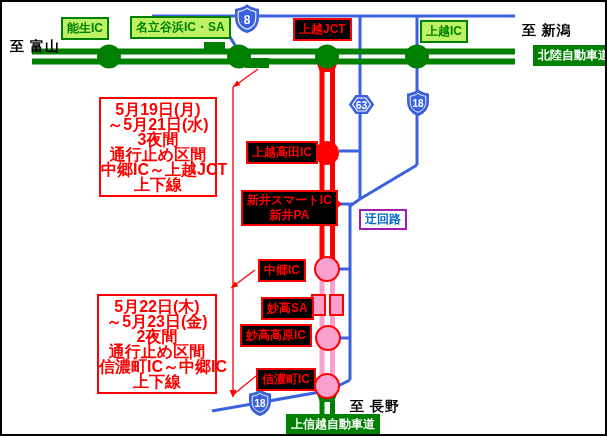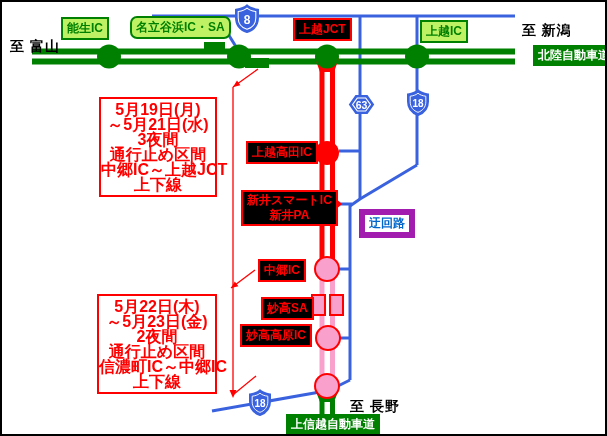--- a/index.html
+++ b/index.html
@@ -9,21 +9,21 @@
     font-family:"Liberation Sans","DejaVu Sans",sans-serif;
   }
   #map{position:absolute;left:0;top:0;}
   .lbl{position:absolute;white-space:nowrap;font-weight:bold;box-sizing:border-box;}
   .dest{color:#000;font-size:14px;letter-spacing:1px;}
   .icbox{background:#bef264;border:2px solid #008000;color:#008000;font-size:12px;padding:1px 4px;text-align:center;}
   .redbox{background:#000000;border:2px solid #f00;color:#f00;font-size:12px;padding:1px 4px;text-align:center;}
   .roadname{background:#008000;color:#fff;font-size:12px;padding:2px 5px;text-align:center;}
   .notice{background:#fff;border:2px solid #f00;color:#f00;font-size:16px;line-height:15px;
           text-align:center;padding:3px 0;}
-  .detourlbl{background:#fff;border:6px solid #a21caf;color:#0066cc;font-size:12px;padding:0 4px;text-align:center;}
+  .detourlbl{background:#fff;border:2px solid #a21caf;color:#0066cc;font-size:12px;padding:0 4px;text-align:center;}
   .shtxt{fill:#fff;font-weight:bold;font-family:"Liberation Sans","DejaVu Sans",sans-serif;}
 </style>
 </head>
 <body>
 
 <div id="canvas">
 
   <svg id="map" width="607" height="436" viewBox="0 0 607 436">
 
     <g stroke="#3a62df" stroke-width="3" fill="none">
@@ -105,21 +105,21 @@
       <line x1="231" y1="85" x2="231" y2="389"></line>
       <line x1="253" y1="268" x2="229" y2="286"></line>
       <polygon points="229,286 232.8,279.4 236.4,284.2" stroke="none"></polygon>
       <line x1="254" y1="374" x2="232" y2="392"></line>
       <polygon points="231,396 227.5,388 234.5,388" stroke="none"></polygon>
     </g>
   </svg>
 
   <div class="lbl dest" style="left:8px;top:16px;margin-top:20px;">至 富山</div>
   <div class="lbl icbox" style="left:59px;top:15px;">能生IC</div>
-  <div class="lbl icbox" style="left:128px;top:14px;border-radius:7px;">名立谷浜IC・SA</div>
+  <div class="lbl icbox" style="left:128px;top:14px;">名立谷浜IC・SA</div>
   <div class="lbl redbox" style="left:291px;top:16px;">上越JCT</div>
   <div class="lbl icbox" style="left:418px;top:18px;">上越IC</div>
   <div class="lbl dest" style="left:520px;top:20px;font-family:Liberation Serif, serif;">至 新潟</div>
   <div class="lbl roadname" style="left:531px;top:43px;">北陸自動車道</div>
 
   <div class="lbl notice" style="left:97px;top:95px;width:118px;">
     <div>5月19日(月)</div>
     <div>～5月21日(水)</div>
     <div>3夜間</div>
     <div>通行止め区間</div>
@@ -139,16 +139,17 @@
 
   <div class="lbl notice" style="left:95px;top:292px;width:120px;">
     <div>5月22日(木)</div>
     <div>～5月23日(金)</div>
     <div>2夜間</div>
     <div>通行止め区間</div>
     <div>信濃町IC～中郷IC</div>
     <div>上下線</div>
   </div>
 
+  <div class="lbl redbox" style="left:254px;top:366px;">信濃町IC</div>
   <div class="lbl dest" style="left:348px;top:396px;">至 長野</div>
   <div class="lbl roadname" style="left:284px;top:412px;">上信越自動車道</div>
 
 </div>
 
 </body></html>

